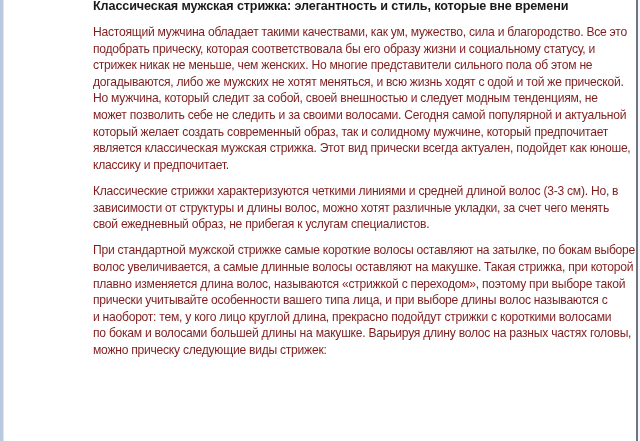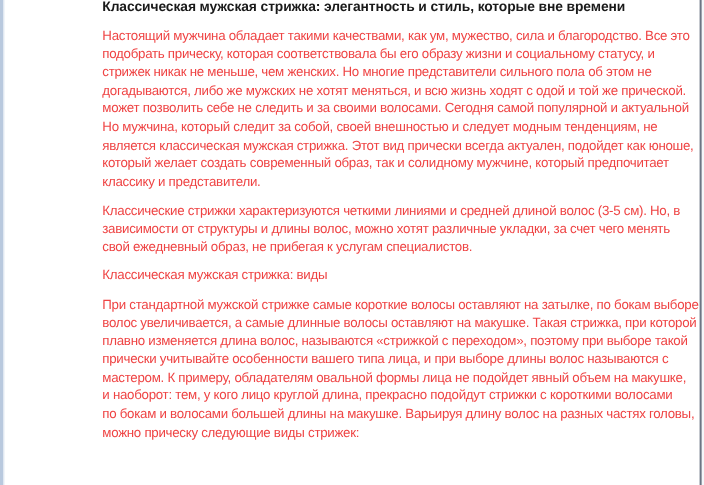--- a/index.html
+++ b/index.html
@@ -28,61 +28,57 @@
   .page {
     position: absolute; left: 93px; top: -2px; width: 520px;
   }
   .title {
     font-size: 12.6px; font-weight: bold; color: #1a1a1a;
     line-height: 16px; margin: 0 0 10px 0; white-space: nowrap;
     letter-spacing: -0.1px;
   }
   .para {
     font-size: 12.1px; line-height: 16.6px; margin: 0 0 9.6px 0;
-    letter-spacing: -0.25px; color: #ef4444;
+    letter-spacing: -0.25px; color: #7f1d1d;
   }
   .line { display: block; white-space: nowrap; }
 </style>
 </head>
 <body>
 
 <div class="left-edge"></div>
 <div class="left-edge-inner"></div>
 
 <div class="page">
   <div class="title">Классическая мужская стрижка: элегантность и стиль, которые вне времени</div>
 
   <div class="para">
     <span class="line">Настоящий мужчина обладает такими качествами, как ум, мужество, сила и благородство. Все это</span>
     <span class="line">подобрать прическу, которая соответствовала бы его образу жизни и социальному статусу, и</span>
     <span class="line">стрижек никак не меньше, чем женских. Но многие представители сильного пола об этом не</span>
     <span class="line">догадываются, либо же мужских не хотят меняться, и всю жизнь ходят с одой и той же прической.</span>
+    <span class="line">Но мужчина, который следит за собой, своей внешностью и следует модным тенденциям, не</span>
     <span class="line">может позволить себе не следить и за своими волосами. Сегодня самой популярной и актуальной</span>
-    <span class="line">Но мужчина, который следит за собой, своей внешностью и следует модным тенденциям, не</span>
+    <span class="line">который желает создать современный образ, так и солидному мужчине, который предпочитает</span>
     <span class="line">является классическая мужская стрижка. Этот вид прически всегда актуален, подойдет как юноше,</span>
-    <span class="line">который желает создать современный образ, так и солидному мужчине, который предпочитает</span>
-    <span class="line">классику и представители.</span>
+    <span class="line">классику и предпочитает.</span>
   </div>
 
   <div class="para">
-    <span class="line">Классические стрижки характеризуются четкими линиями и средней длиной волос (3-5 см). Но, в</span>
+    <span class="line">Классические стрижки характеризуются четкими линиями и средней длиной волос (3-3 см). Но, в</span>
     <span class="line">зависимости от структуры и длины волос, можно хотят различные укладки, за счет чего менять</span>
     <span class="line">свой ежедневный образ, не прибегая к услугам специалистов.</span>
   </div>
 
-  <div class="para">
-    <span class="line">Классическая мужская стрижка: виды</span>
-  </div>
 
   <div class="para">
     <span class="line">При стандартной мужской стрижке самые короткие волосы оставляют на затылке, по бокам выборе</span>
     <span class="line">волос увеличивается, а самые длинные волосы оставляют на макушке. Такая стрижка, при которой</span>
     <span class="line">плавно изменяется длина волос, называются «стрижкой с переходом», поэтому при выборе такой</span>
     <span class="line">прически учитывайте особенности вашего типа лица, и при выборе длины волос называются с</span>
-    <span class="line">мастером. К примеру, обладателям овальной формы лица не подойдет явный объем на макушке,</span>
     <span class="line">и наоборот: тем, у кого лицо круглой длина, прекрасно подойдут стрижки с короткими волосами</span>
     <span class="line">по бокам и волосами большей длины на макушке. Варьируя длину волос на разных частях головы,</span>
     <span class="line">можно прическу следующие виды стрижек:</span>
   </div>
 </div>
 
 <div class="right-edge"></div>
 <div class="right-edge-outer"></div>
 
 </body></html>

